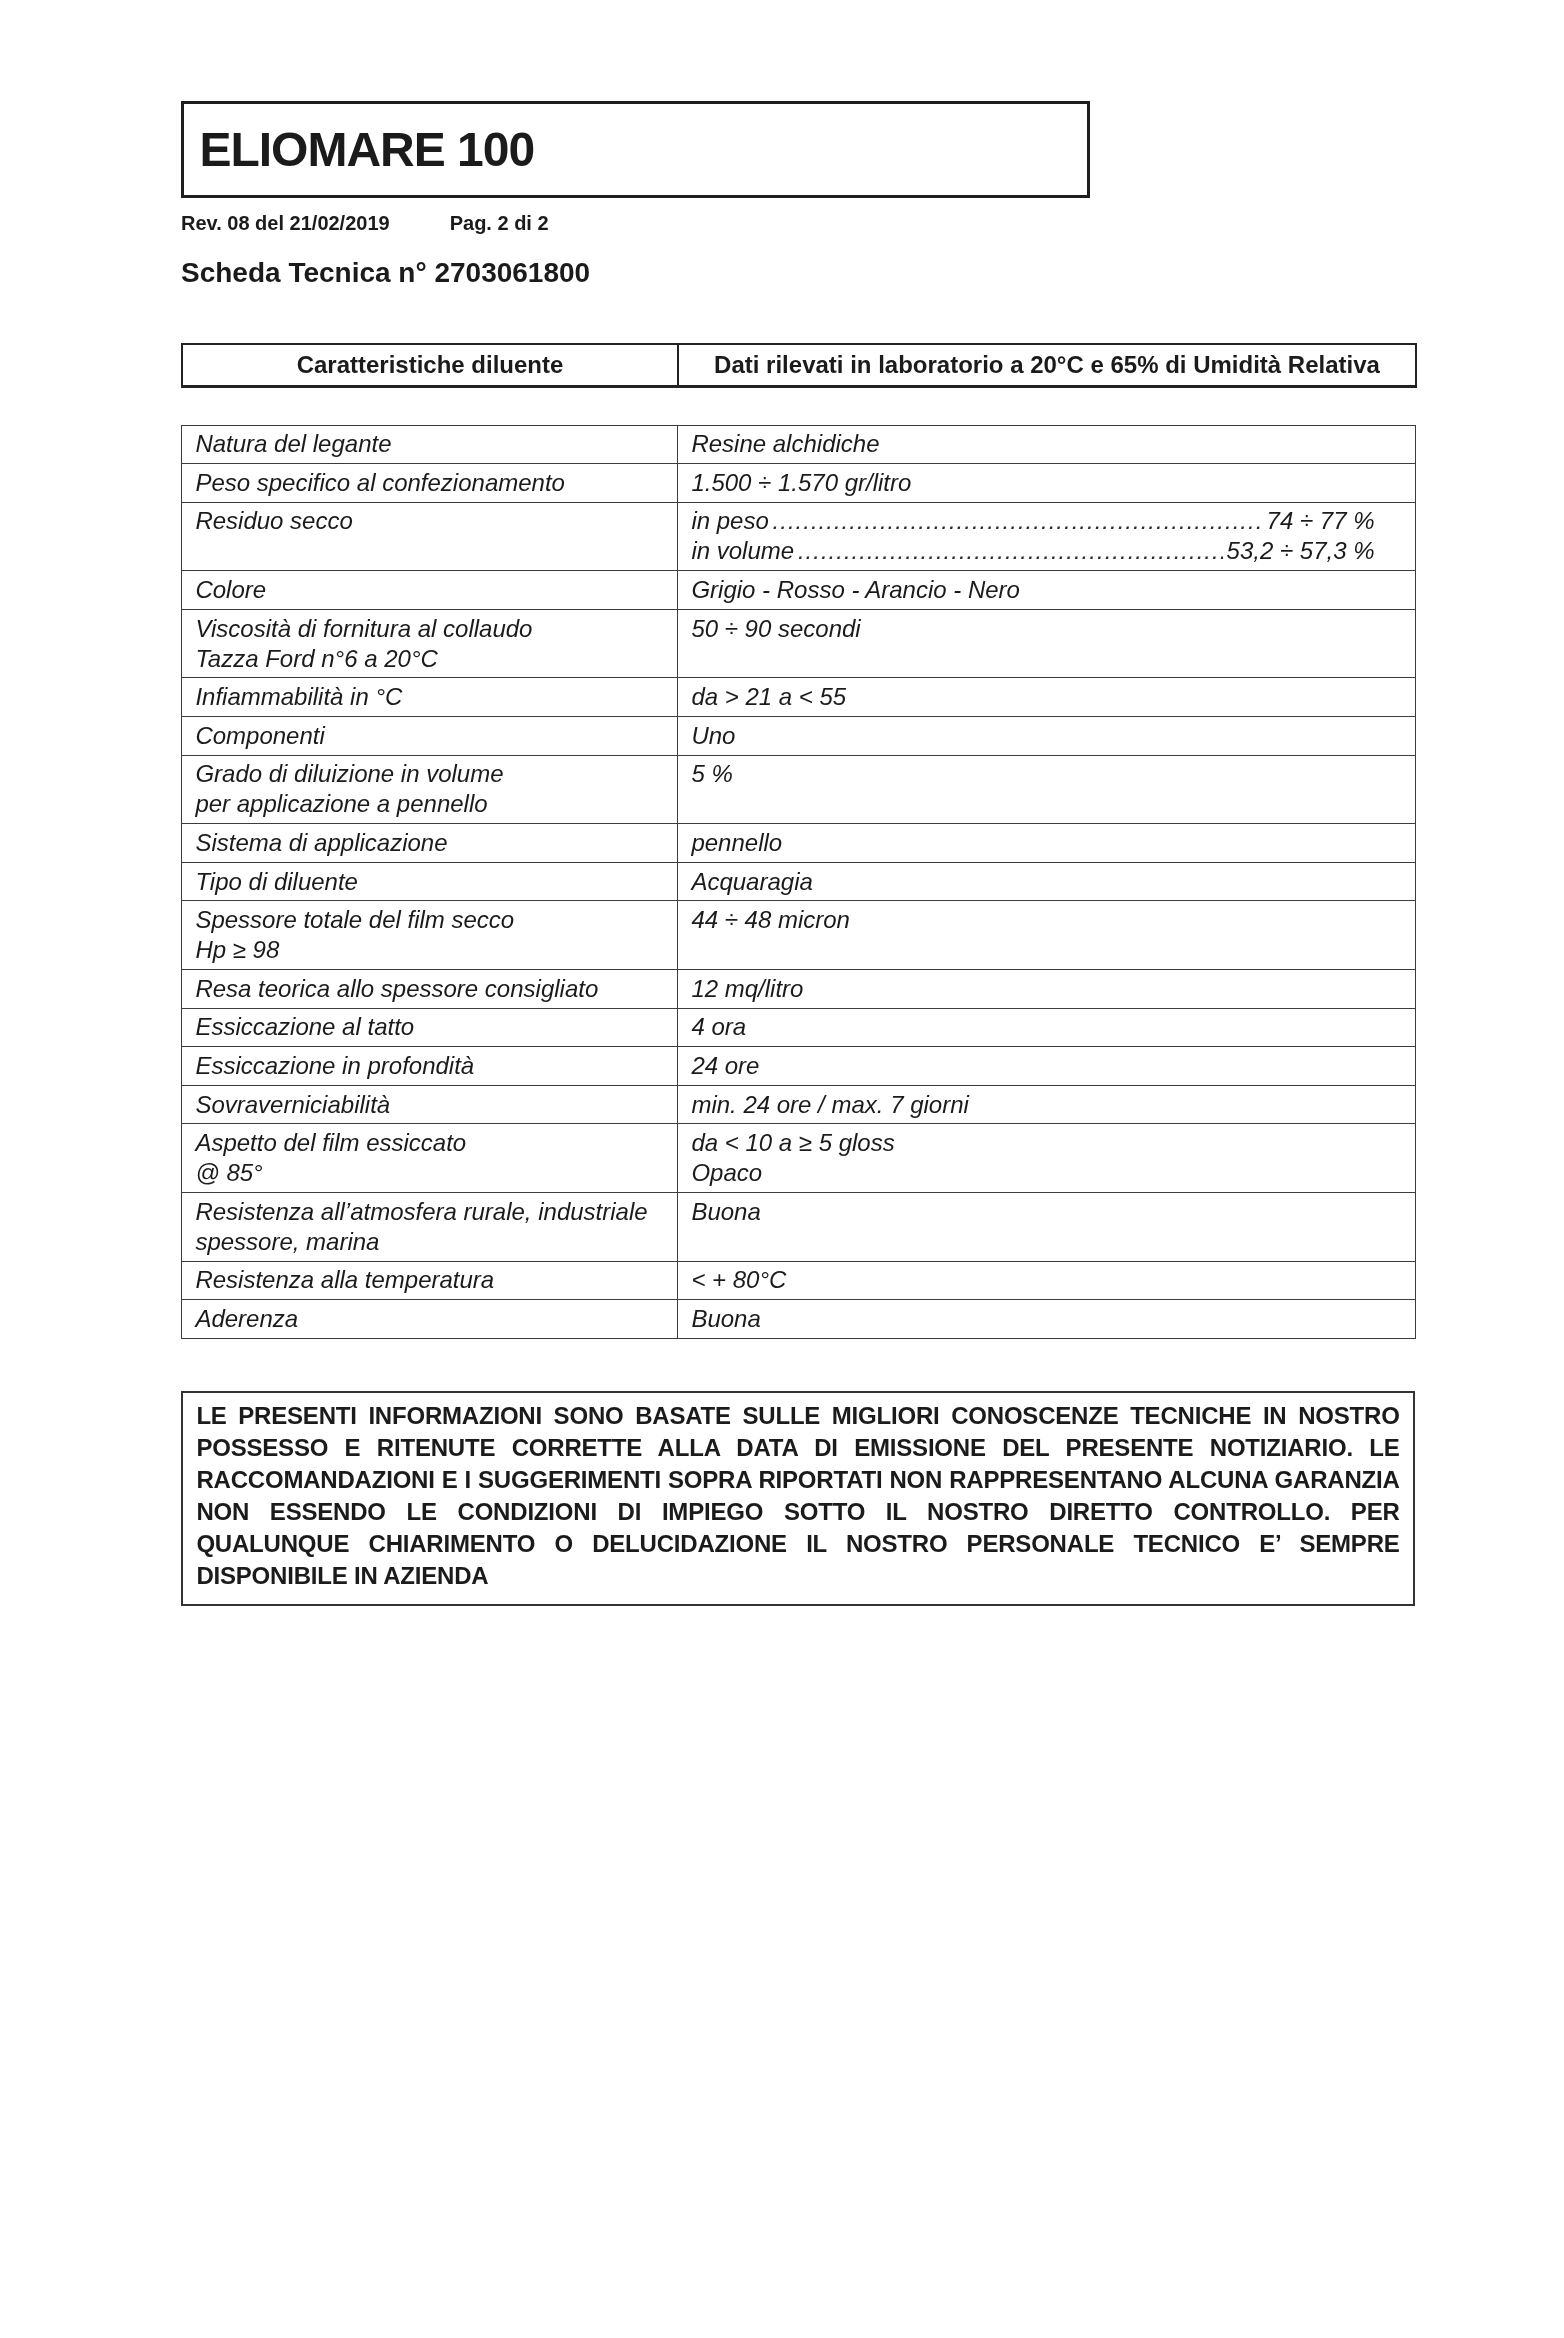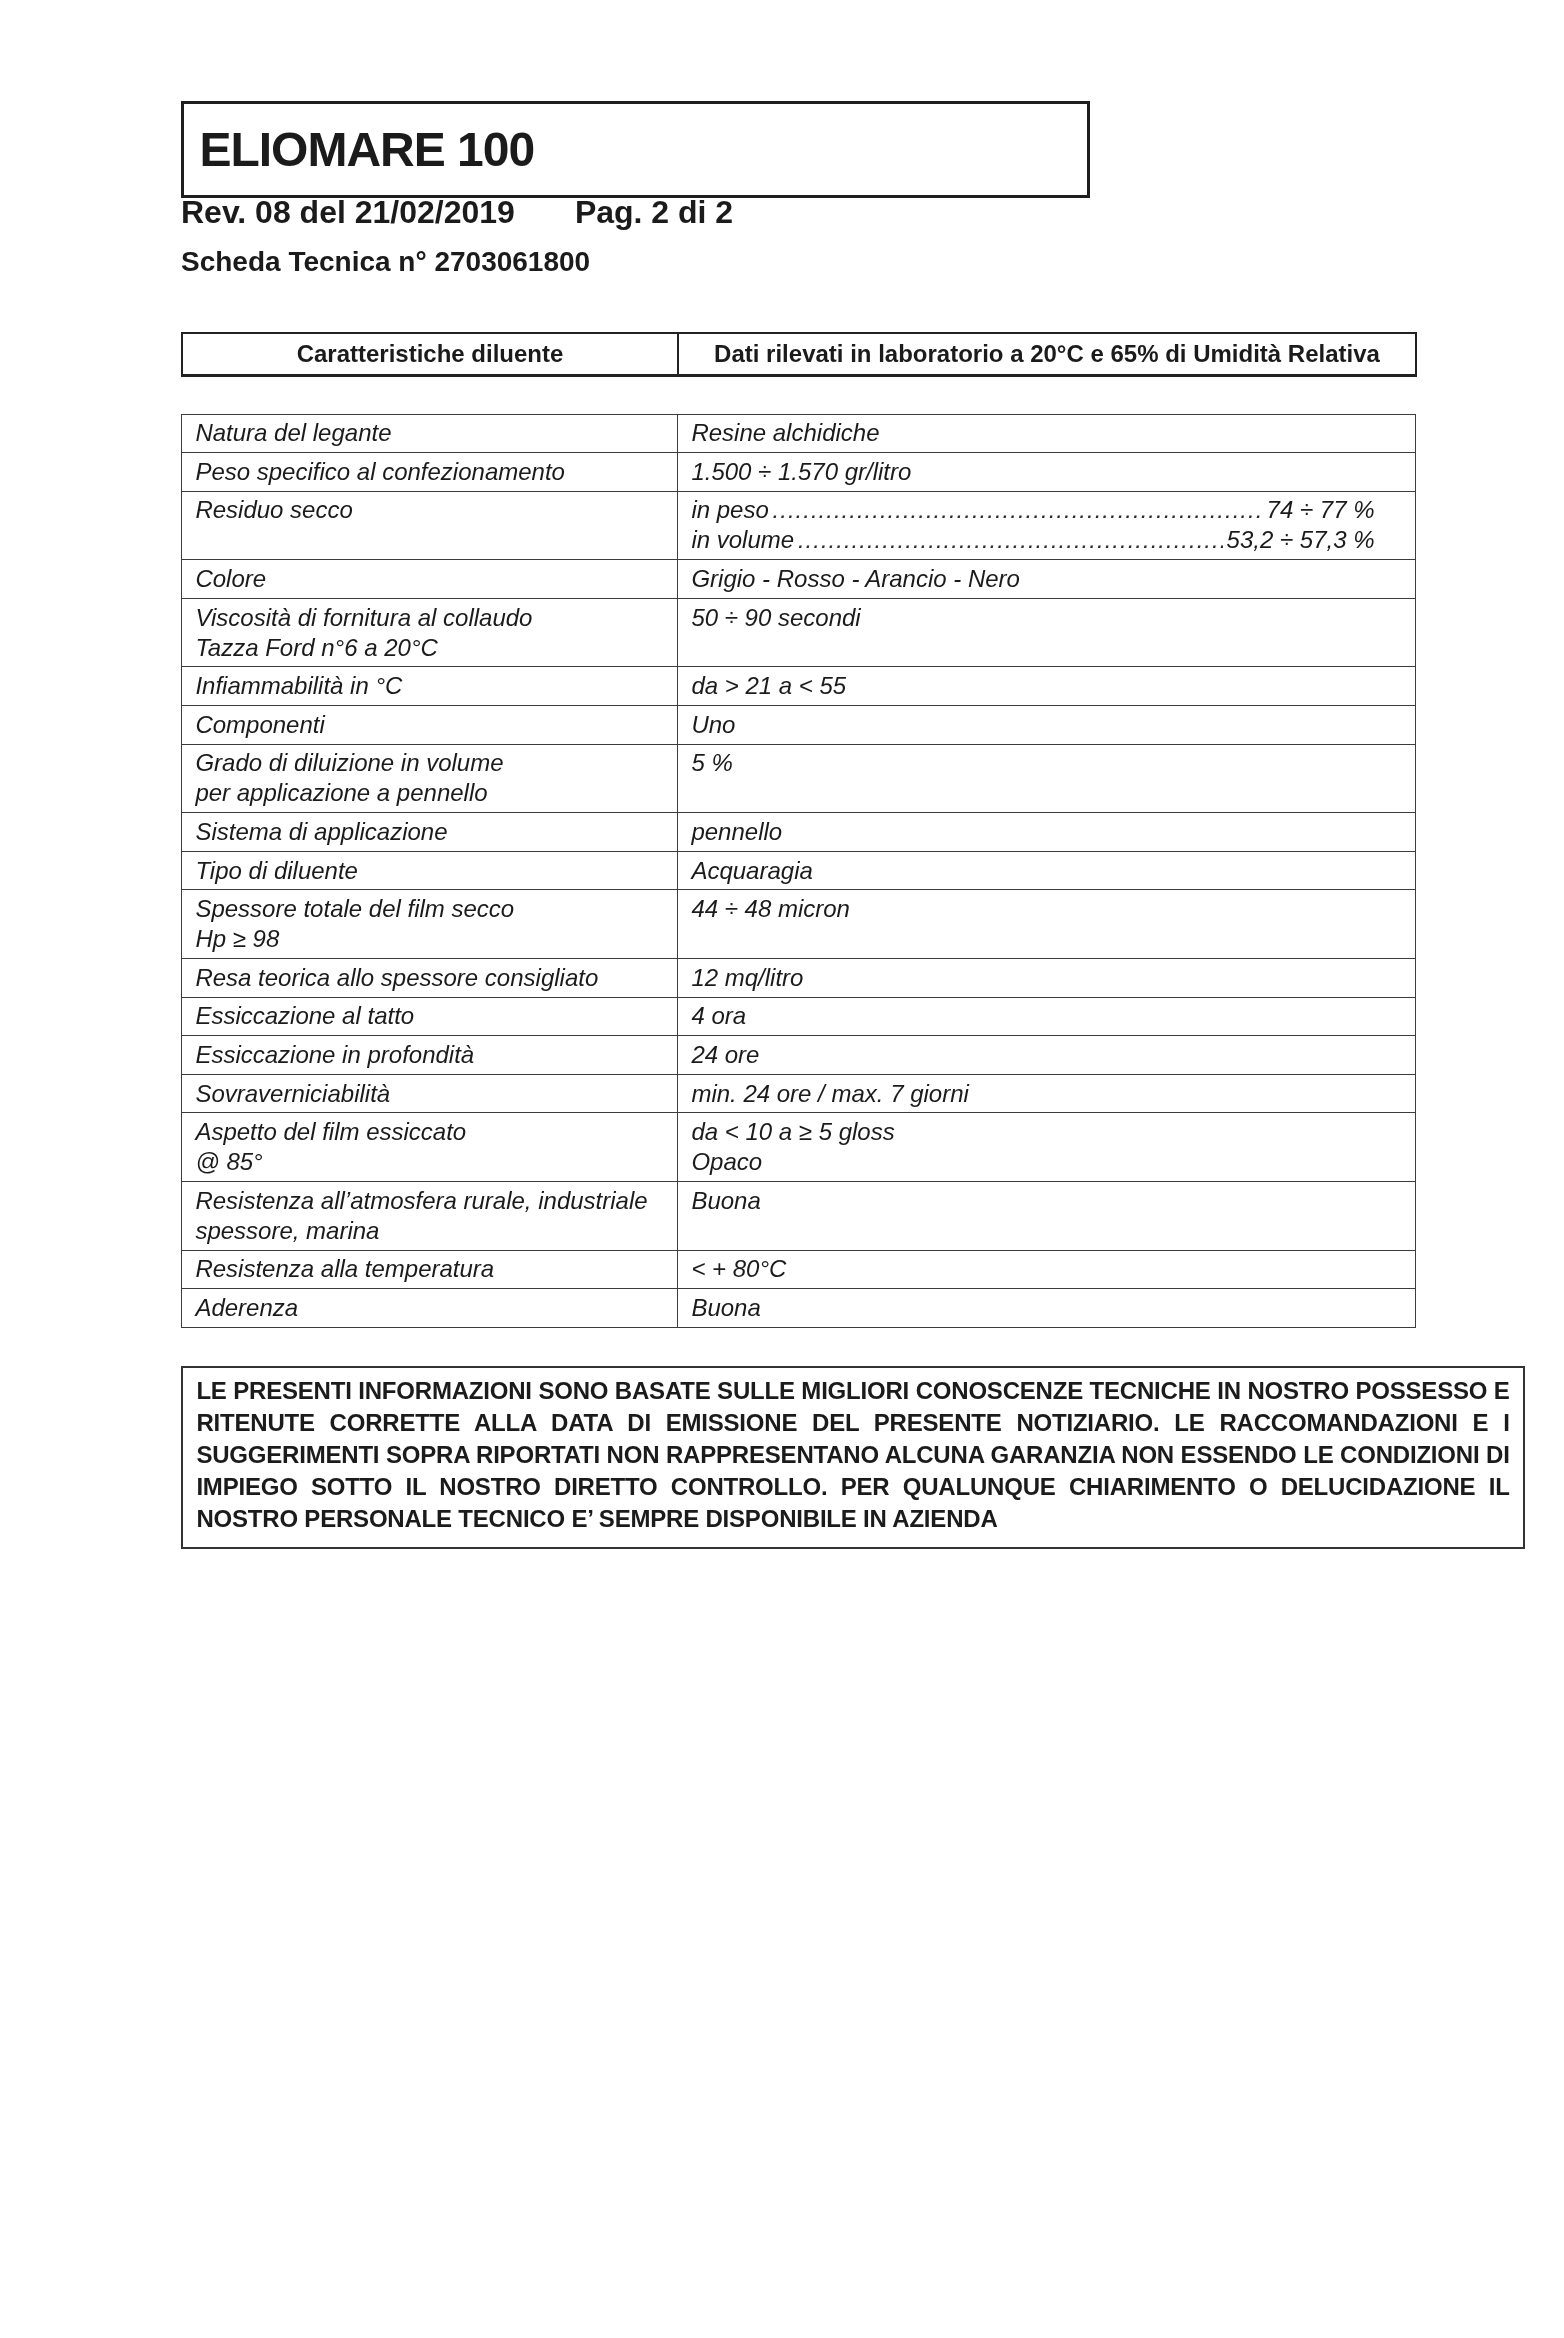--- a/index.html
+++ b/index.html
@@ -34,22 +34,22 @@
   }
   .title-box .title-text {
     font-size: 48px;
     font-weight: bold;
     letter-spacing: -1px;
     white-space: nowrap;
   }
 
   
   .rev-line {
-    margin-top: 0;
-    font-size: 32px;
+    margin-top: 11px;
+    font-size: 20px;
     font-weight: bold;
     line-height: 29px;
   }
   .rev-line .pg { margin-left: 60px; }
   .sheet-line {
     font-size: 28px;
     font-weight: bold;
     line-height: 29px;
     margin-top: 20px;
   }
@@ -99,22 +99,22 @@
     overflow: hidden;
     white-space: nowrap;
     margin: 0 3.8px;
     letter-spacing: 1px;
     color: #2a2a2a;
   }
   .leader-line .lead-val { white-space: nowrap; }
 
   
   .disclaimer {
-    margin-top: 38px;
-    width: 1344px;
+    margin-top: 52px;
+    width: 1234px;
     border: 2.9px solid #333333;
     padding: 7.7px 13.4px 11.5px 13.4px;
   }
   .disclaimer p {
     font-size: 24px;
     font-weight: bold;
     line-height: 32px;
     text-align: justify;
     letter-spacing: -0.2px;
   }

